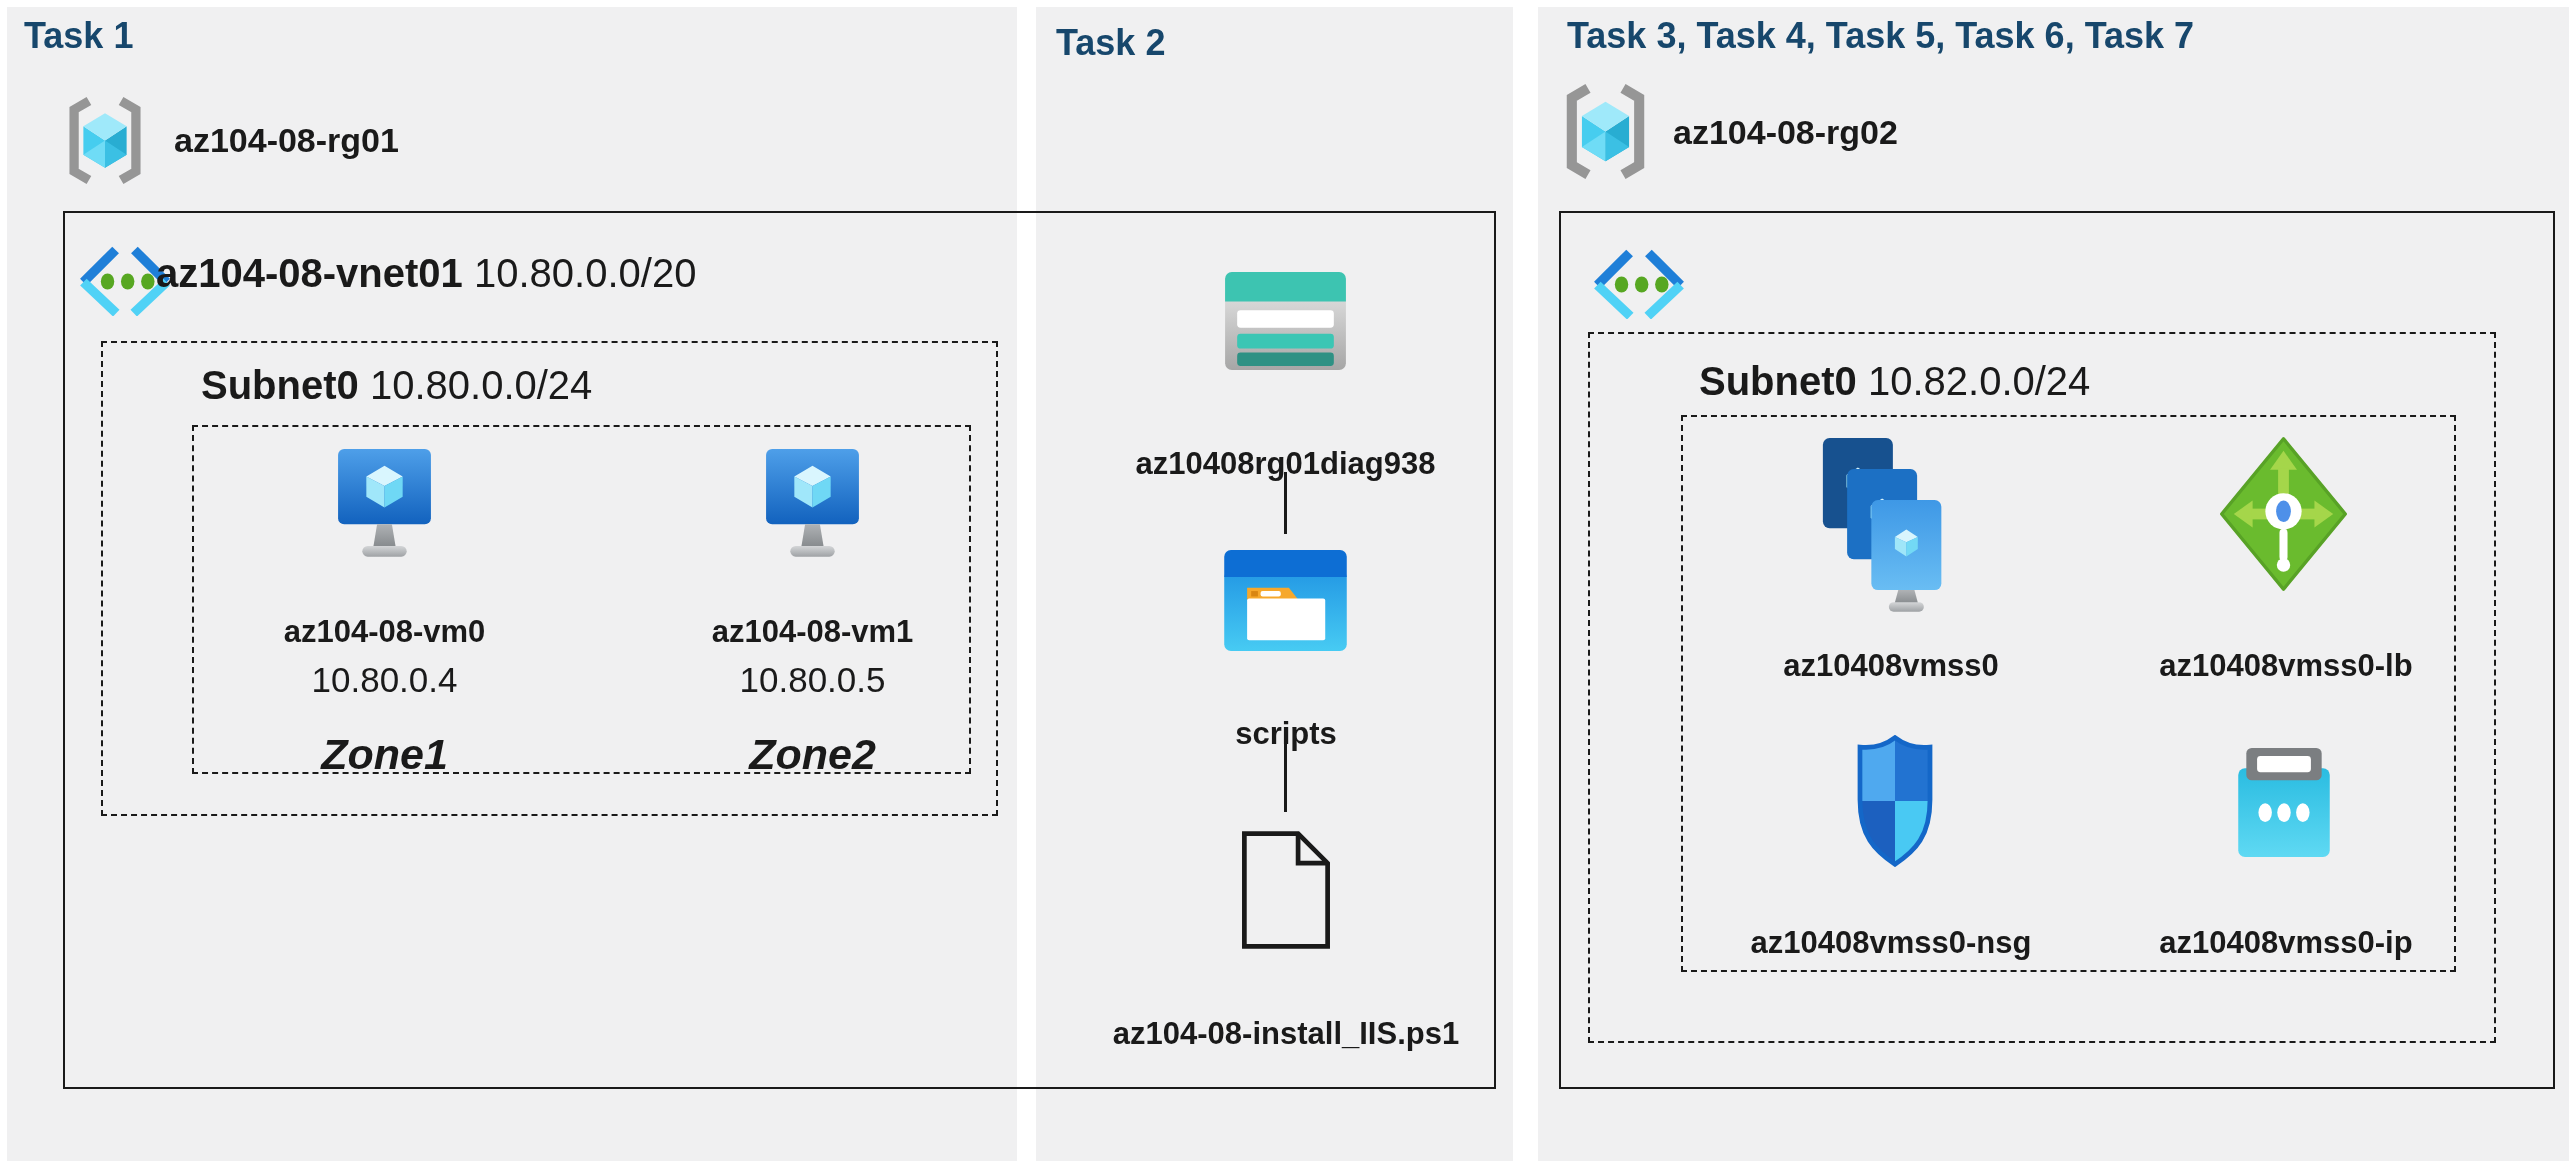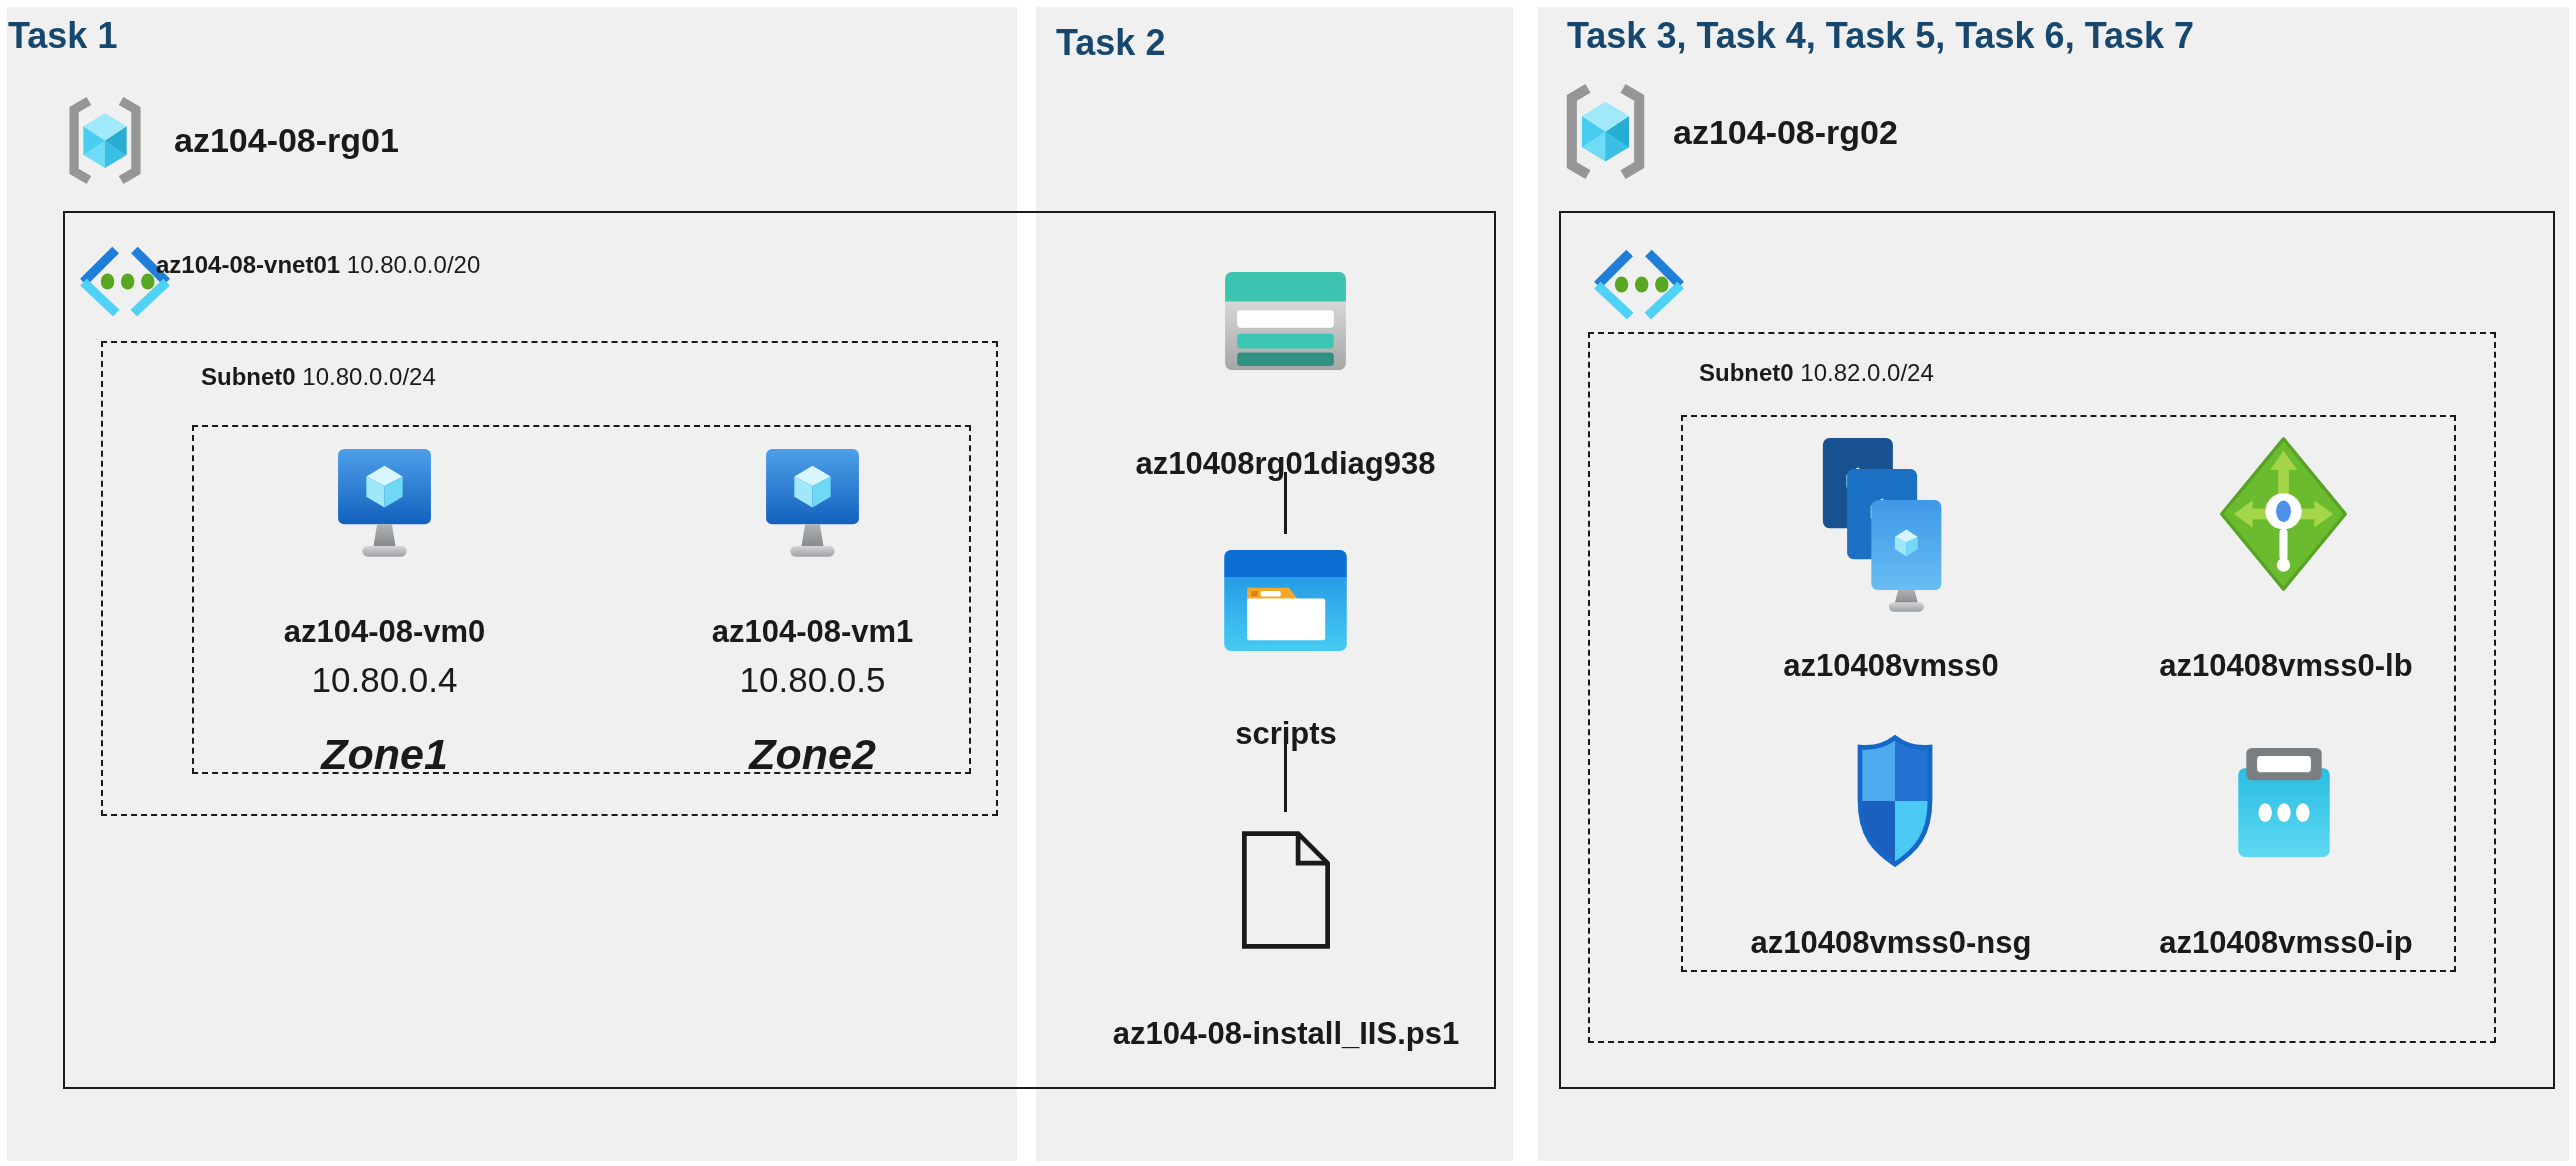--- a/index.html
+++ b/index.html
@@ -3,33 +3,33 @@
 <meta charset="utf-8">
 <style>
   html,body{margin:0;padding:0;background:#ffffff;}
   .canvas{position:relative;width:2576px;height:1166px;background:#ffffff;
           font-family:"Liberation Sans",sans-serif;color:#1a1a1a;overflow:hidden;}
   .panel{position:absolute;top:6.7px;height:1154px;background:#F0F0F1;}
   .p1{left:6.7px;width:1010px;}
   .p2{left:1036px;width:477px;}
   .p3{left:1538px;width:1031px;}
   .title{position:absolute;font-size:36px;font-weight:700;color:#17476C;white-space:nowrap;}
-  .t1{left:8px;top:15px;}
+  .t1{left:24px;top:15px;}
   .t2{left:1056px;top:21.6px;}
   .t3{left:1559px;top:15px;margin-left:8px;}
   .icon{position:absolute;}
   .solidbox{position:absolute;border:2px solid #1a1a1a;box-sizing:border-box;}
   .dashbox{position:absolute;border:2px dashed #1a1a1a;box-sizing:border-box;}
   .box1{left:63px;top:211px;width:1433px;height:878px;}
   .box3{left:1559px;top:211px;width:996px;height:878px;}
   .sub1{left:101px;top:341px;width:897px;height:475px;}
   .in1{left:192px;top:425px;width:779px;height:349px;}
   .sub3{left:1588px;top:332px;width:908px;height:711px;}
   .in3{left:1681px;top:415px;width:775px;height:557px;}
-  .lbl{position:absolute;font-size:24px;font-weight:700;white-space:nowrap;}
+  .lbl{position:absolute;font-size:40px;font-weight:700;white-space:nowrap;}
   .lbl .cidr, .reg{font-weight:400;}
   .rglbl{font-size:34px;}
   .cell{position:absolute;text-align:center;font-size:31px;font-weight:700;white-space:nowrap;margin-top:32px;}
   .ip{font-weight:400;font-size:35px;}
   .zone{font-size:43px;font-style:italic;}
   .conn{position:absolute;width:2.7px;background:#1a1a1a;}
 </style>
 </head>
 <body>
 

